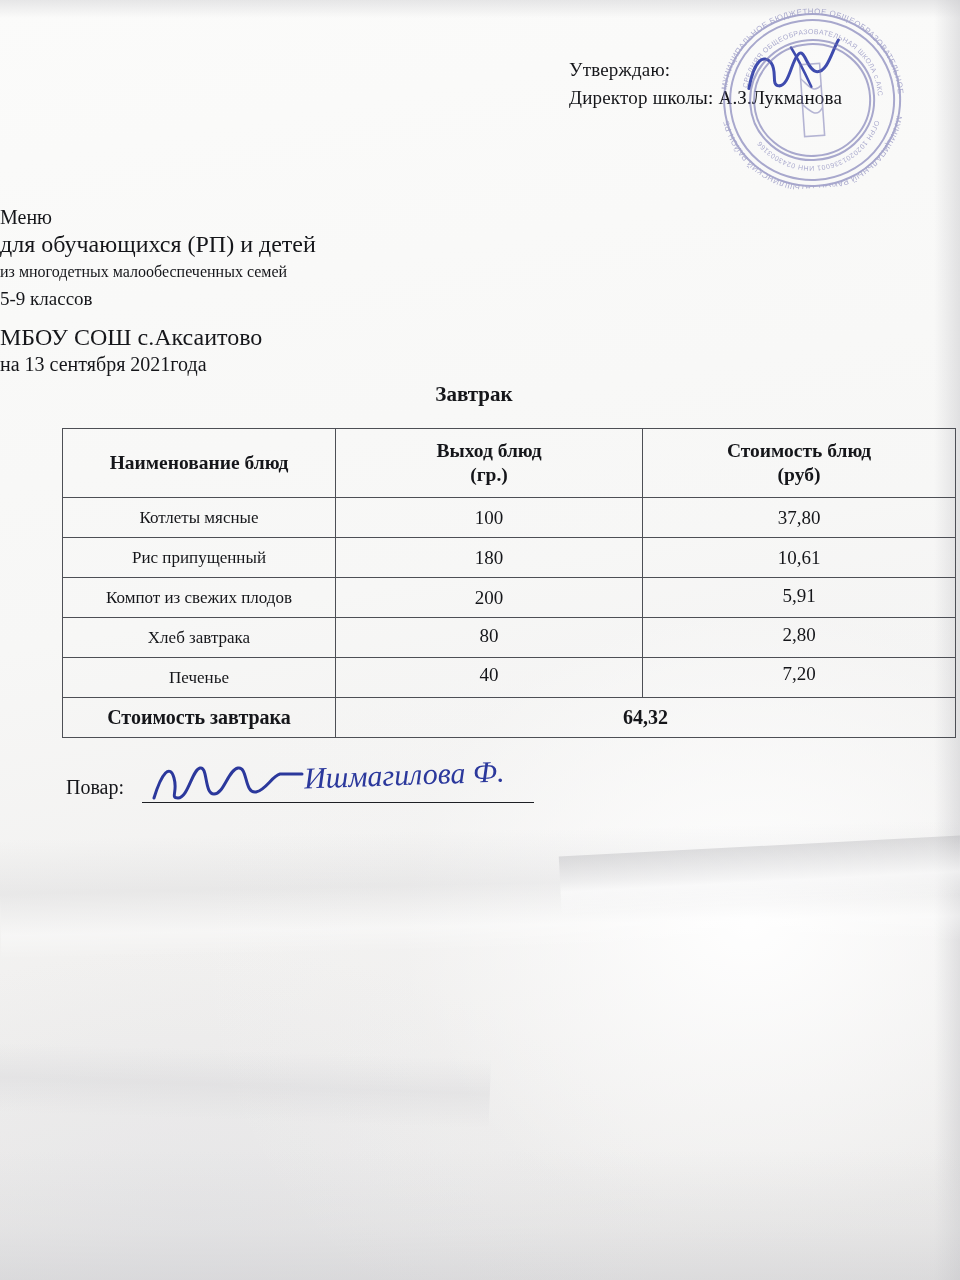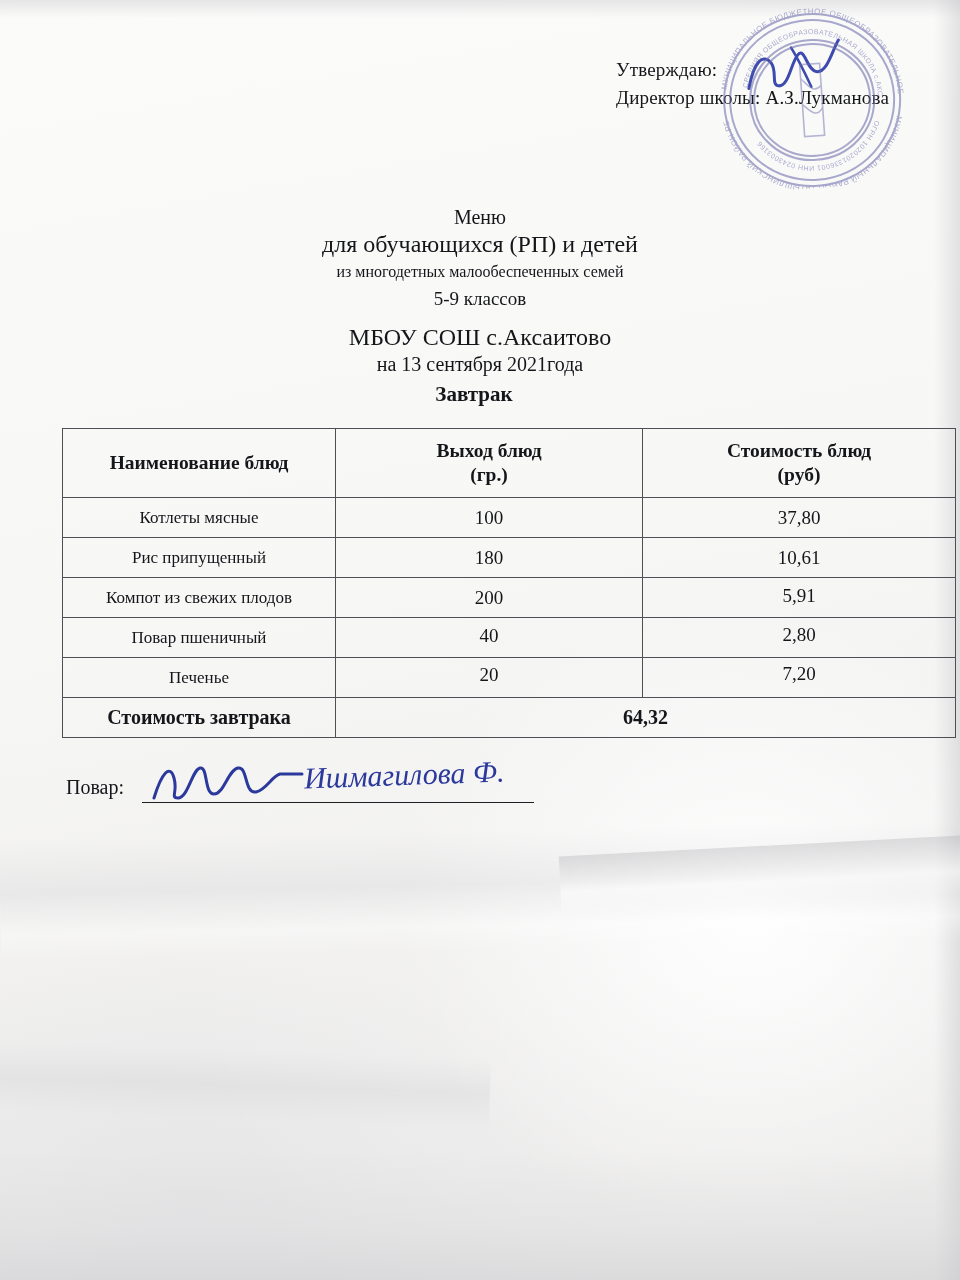--- a/index.html
+++ b/index.html
@@ -62,21 +62,21 @@
   .edge-top {
     position: absolute;
     left: 0; right: 0; top: 0; height: 18px;
     background: linear-gradient(180deg, rgba(198,198,202,0.40) 0%, rgba(255,255,255,0) 100%);
     pointer-events: none;
   }
 
   
   #approval {
     position: absolute;
-    left: 616px;
+    left: 569px;
     top: 56px;
     font-size: 19px;
     line-height: 28px;
     letter-spacing: 0.2px;
   }
   #approval .line1 { white-space: nowrap; }
   #approval .line2 { white-space: nowrap; }
 
   .sig-dir {
     position: absolute;
@@ -104,21 +104,21 @@
     opacity: 0.62;
     pointer-events: none;
   }
 
   
   #title-block {
     position: absolute;
     left: 0;
     right: 0;
     top: 204px;
-    text-align: center;
+    text-align: left;
     font-size: 20px;
     line-height: 27px;
   }
   #title-block .t-line { white-space: nowrap; }
   #title-block .t1 { font-size: 20px; }
   #title-block .t2 { font-size: 24px; }
   #title-block .t3 { font-size: 16px; }
   #title-block .t4 { font-size: 19px; }
   #title-block .t5 { font-size: 24px; margin-top: 12px; }
   #title-block .t6 { font-size: 20px; }
@@ -316,27 +316,27 @@
         <td class="c-name">Рис припущенный</td>
         <td class="c-out">180</td>
         <td class="c-cost">10,61</td>
       </tr>
       <tr class="r2">
         <td class="c-name">Компот из свежих плодов</td>
         <td class="c-out">200</td>
         <td class="c-cost">5,91</td>
       </tr>
       <tr class="r3">
-        <td class="c-name">Повар пшеничный</td>
-        <td class="c-out">40</td>
+        <td class="c-name">Хлеб завтрака</td>
+        <td class="c-out">80</td>
         <td class="c-cost">2,80</td>
       </tr>
       <tr class="r4">
         <td class="c-name">Печенье</td>
-        <td class="c-out">20</td>
+        <td class="c-out">40</td>
         <td class="c-cost">7,20</td>
       </tr>
       <tr class="total">
         <td class="t-label">Стоимость завтрака</td>
         <td class="t-value" colspan="2">64,32</td>
       </tr>
     </tbody>
   </table>
 
   <div id="cook-row">

